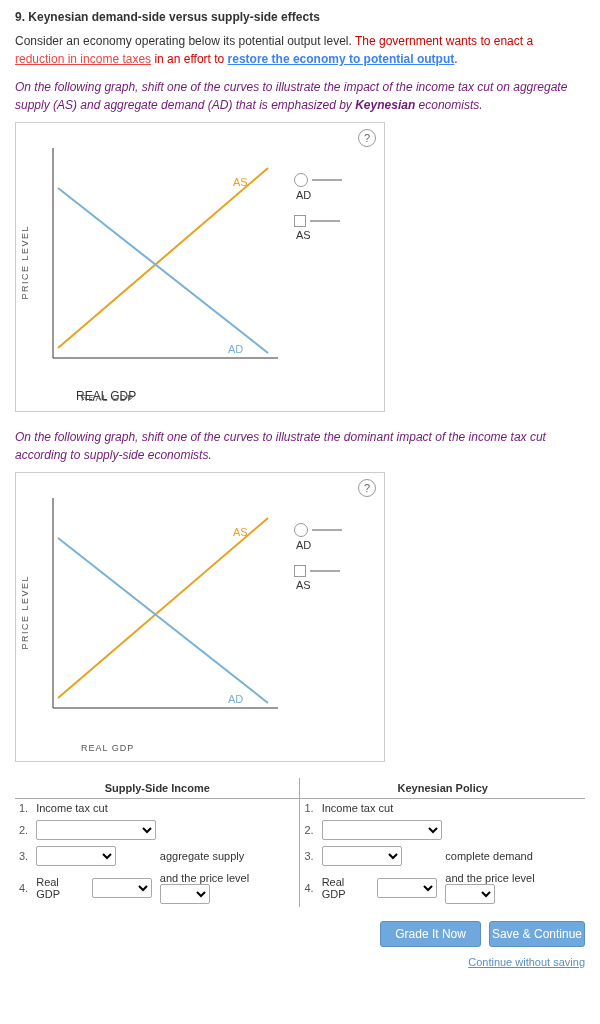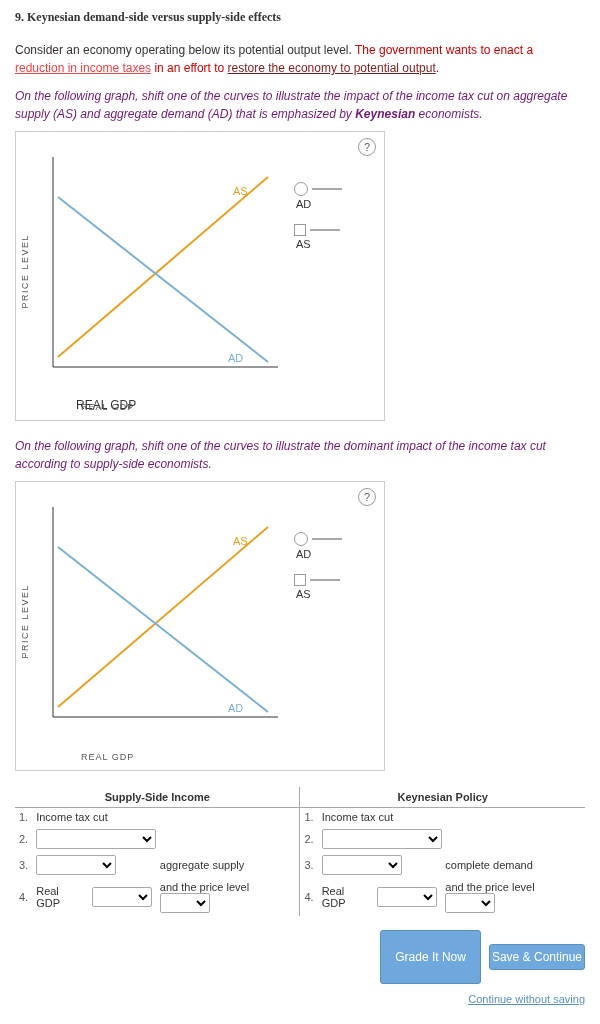--- a/index.html
+++ b/index.html
@@ -8,22 +8,21 @@
       font-size: 12px;
       color: #333;
       background: #fff;
       width: 600px;
       min-height: 1024px;
       padding: 10px 15px;
     }
     .question-title {
       font-weight: bold;
       font-size: 12px;
-      margin-bottom: 16px;
-      font-family: Liberation Serif, serif;
+      margin-bottom: 8px;
     }
     .intro-text {
       font-size: 12px;
       line-height: 1.5;
       margin-bottom: 10px;
     }
     .intro-text span.highlight-red { color: #c00; }
     .graph-instruction {
       font-size: 12px;
       font-style: italic;
@@ -148,21 +147,21 @@
       gap: 8px;
       margin-top: 14px;
       align-items: center;
       flex-wrap: wrap;
     }
     .btn-grade {
       background: #6fa8dc;
       color: #fff;
       border: 1px solid #5a90c0;
       border-radius: 3px;
-      padding: 19px 14px;
+      padding: 5px 14px;
       font-size: 12px;
       cursor: pointer;
       font-weight: normal;
     }
     .btn-save {
       background: #6fa8dc;
       color: #fff;
       border: 1px solid #5a90c0;
       border-radius: 3px;
       padding: 5px 2px;
@@ -191,21 +190,21 @@
 </head>
 <body>
 
 <div class="question-title">
   <span>9.</span>
   <span>Keynesian demand-side versus supply-side effects</span>
 </div>
 
 <p class="intro-text">
   <span>Consider an economy operating below its potential output level.</span>
-  <span class="highlight-red"> The government wants to enact a <span style="color:#ef4444;text-decoration:underline;">reduction in income taxes</span> in an effort to <span style="color:#7f1d1d;text-decoration:underline;">restore the economy to potential output</span>.</span>
+  <span class="highlight-red"> The government wants to enact a <span style="color:#ef4444;text-decoration:underline;">reduction in income taxes</span> in an effort to <span style="color:#3b82f6;text-decoration:underline;font-weight:bold;">restore the economy to potential output</span>.</span>
 </p>
 
 <div class="section-gap"></div>
 
 <p class="graph-instruction">
   <span>On the following graph, shift one of the curves to illustrate the impact of the income tax cut on aggregate supply (AS) and aggregate demand (AD) that is emphasized by </span><span class="bold-italic">Keynesian</span><span> economists.</span>
 </p>
 
 <div class="graph-container">
   <div class="help-circle">?</div>

